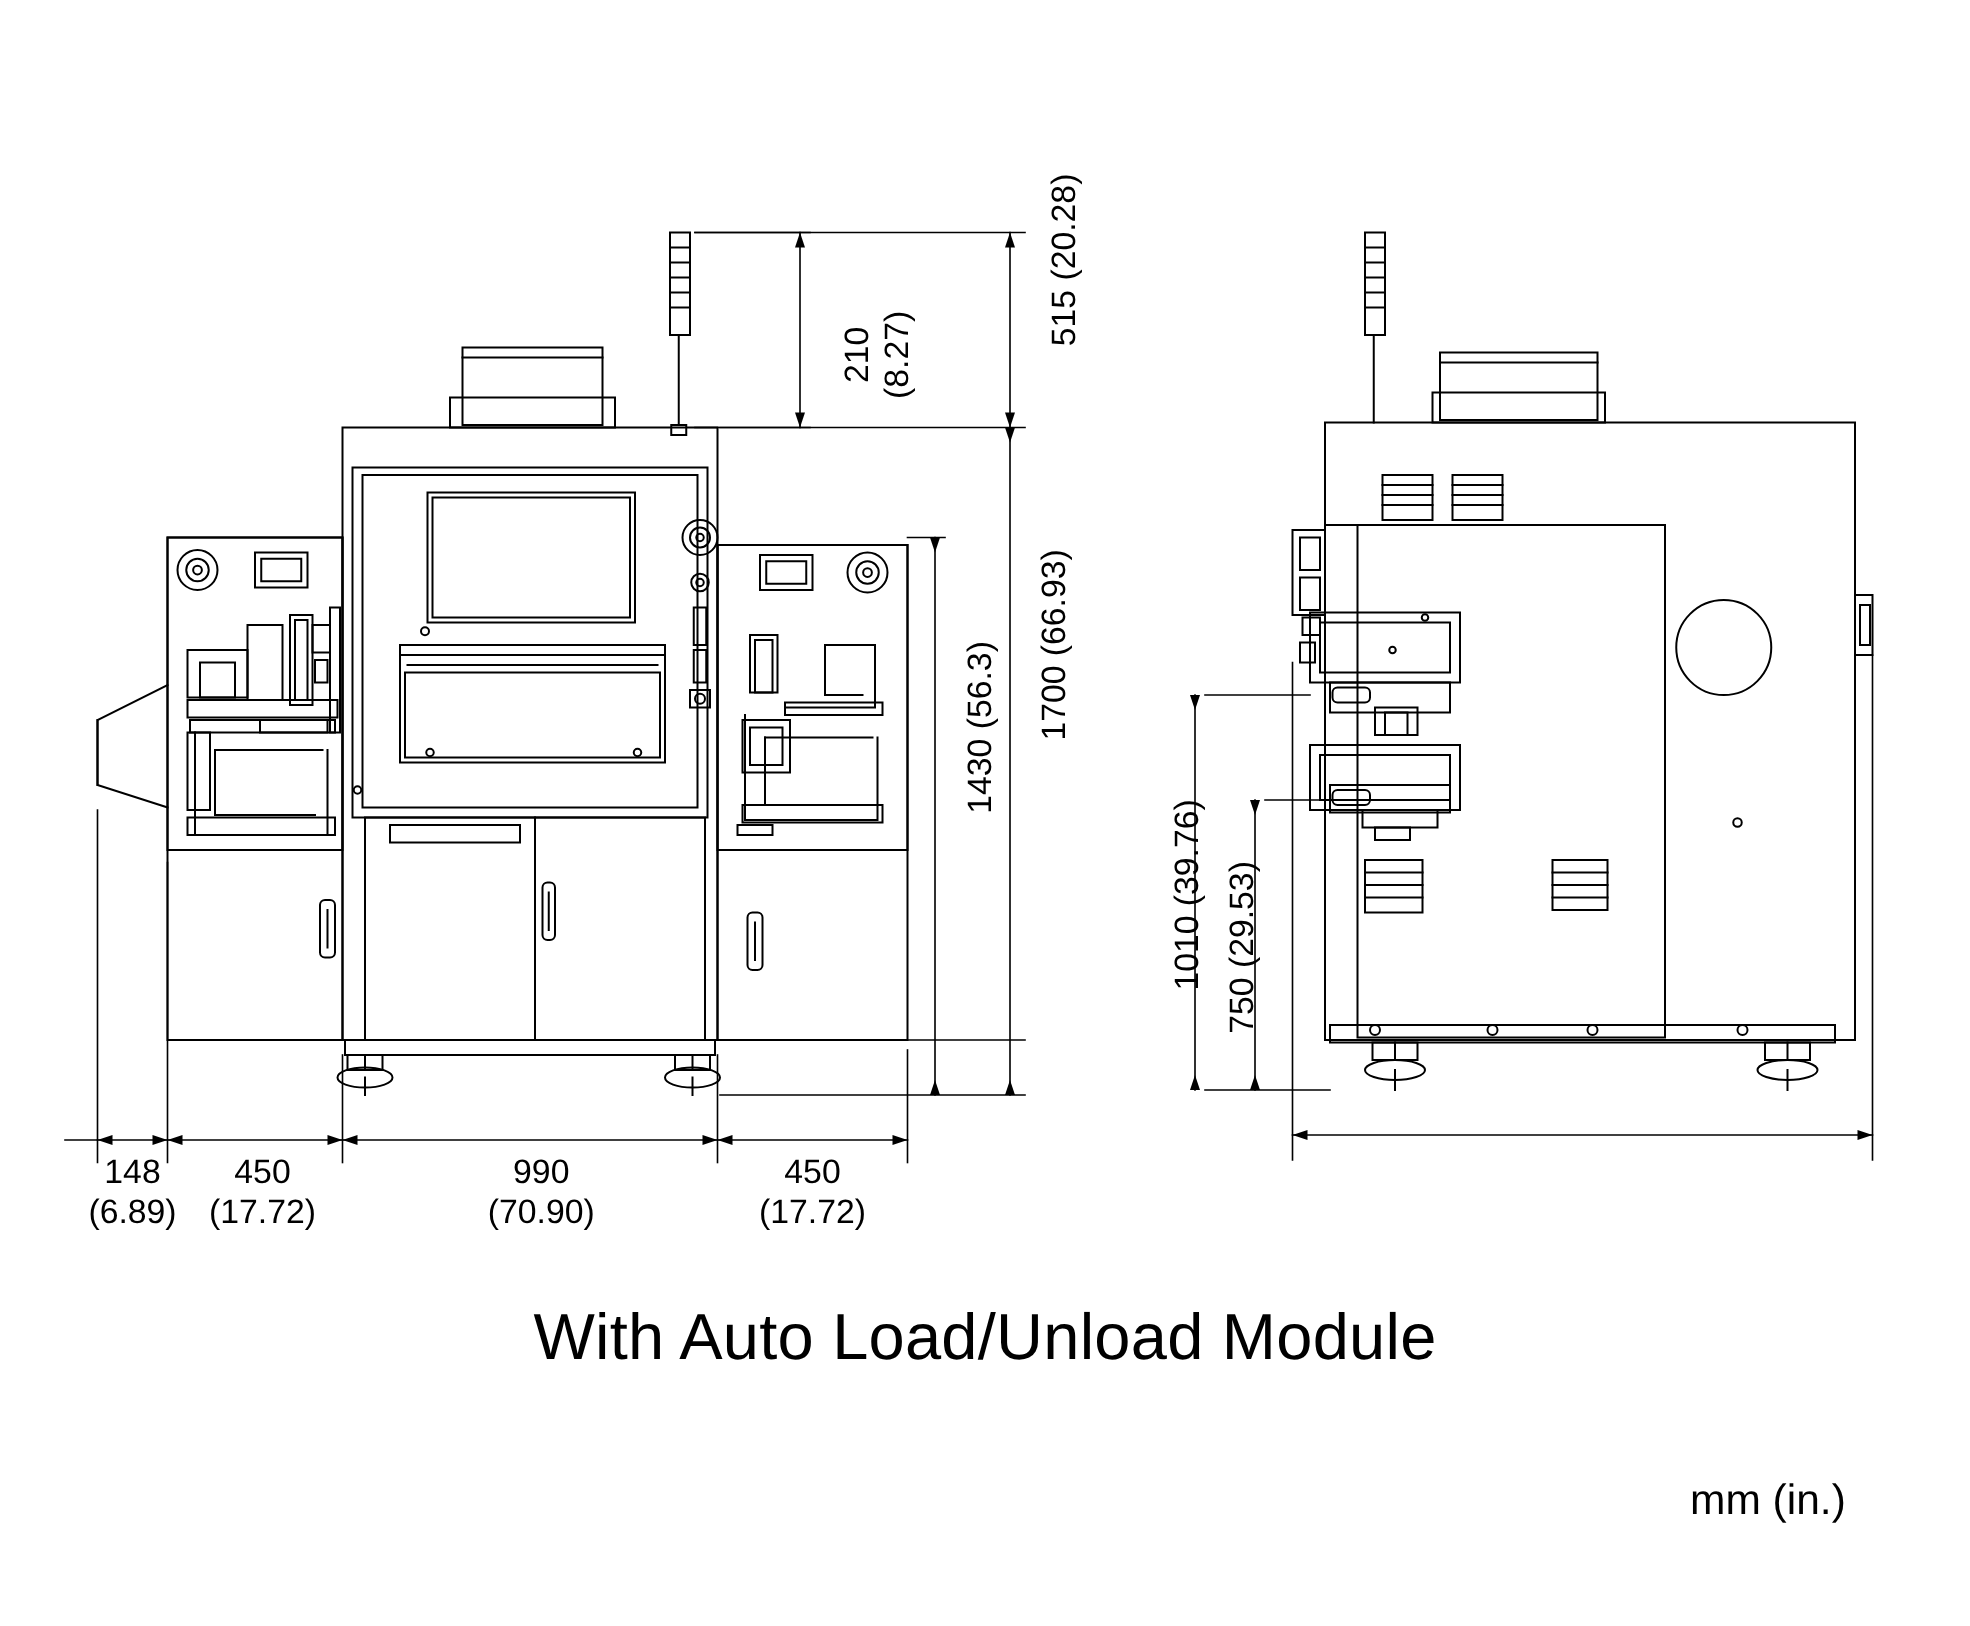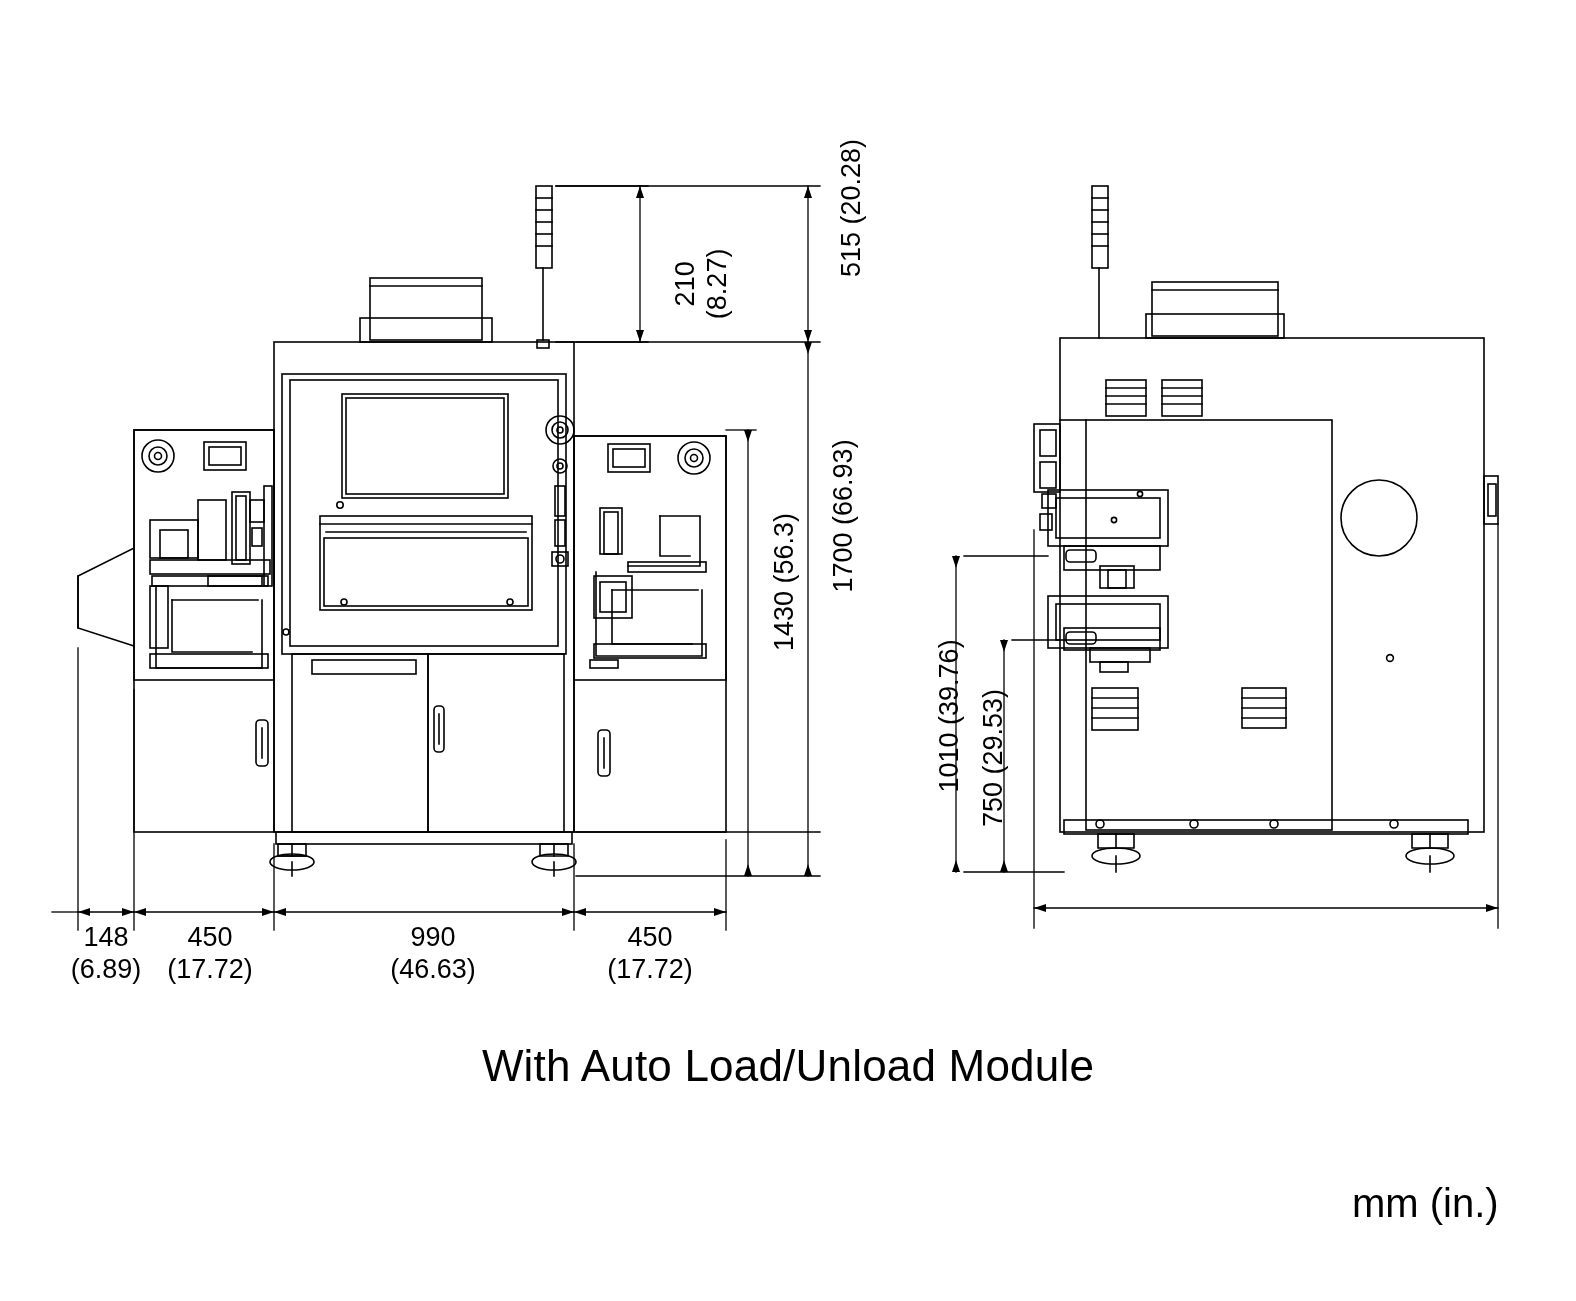--- a/index.html
+++ b/index.html
@@ -34,25 +34,25 @@
     white-space: pre;
     line-height: 1.18;
   }
   .lbl.center { text-align: center; }
   .vert {
     transform-origin: 50% 50%;
     transform: rotate(-90deg);
     text-align: center;
   }
   .caption {
-    font-size: 44px;
+    font-size: 52px;
     letter-spacing: 0.2px;
   }
   .units {
-    font-size: 40px;
+    font-size: 34px;
   }
   .dimtext {
     font-size: 27px;
   }
 </style>
 </head>
 <body>
 
 <div id="drawing-root">
 
@@ -324,21 +324,21 @@
   <div class="lbl dimtext vert" style="left:752px; top:192px; width:200px;">515 (20.28)</div>
 
   <div class="lbl dimtext vert" style="left:690px; top:566px; width:190px;">1430 (56.3)</div>
 
   <div class="lbl dimtext vert" style="left:734px; top:500px; width:220px;">1700 (66.93)</div>
 
   <div class="lbl dimtext center" style="left:46px; top:922px; width:120px;"><span>148</span><br><span>(6.89)</span></div>
 
   <div class="lbl dimtext center" style="left:145px; top:922px; width:130px;"><span>450</span><br><span>(17.72)</span></div>
 
-  <div class="lbl dimtext center" style="left:368px; top:922px; width:130px;"><span>990</span><br><span>(46.63)</span></div>
+  <div class="lbl dimtext center" style="left:368px; top:922px; width:130px;"><span>990</span><br><span>(70.90)</span></div>
 
   <div class="lbl dimtext center" style="left:585px; top:922px; width:130px;"><span>450</span><br><span>(17.72)</span></div>
 
   <div class="lbl dimtext vert" style="left:840px; top:700px; width:220px;">1010 (39.76)</div>
 
   <div class="lbl dimtext vert" style="left:894px; top:742px; width:200px;">750 (29.53)</div>
 
 
   <div class="lbl caption center" style="left:288px; top:1040px; width:1000px;">With Auto Load/Unload Module</div>
 

